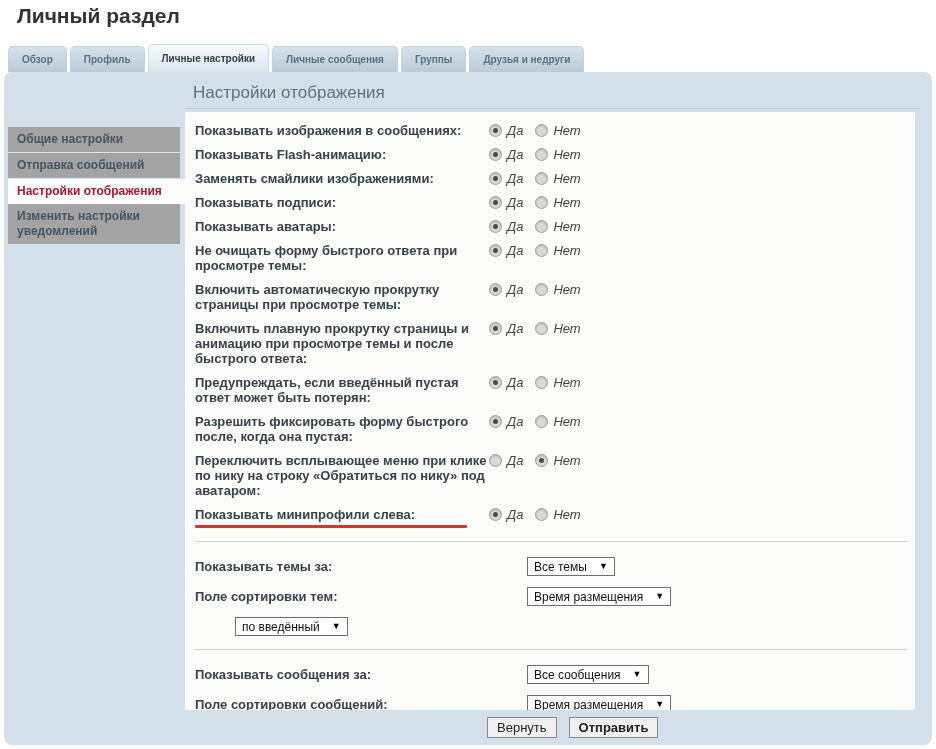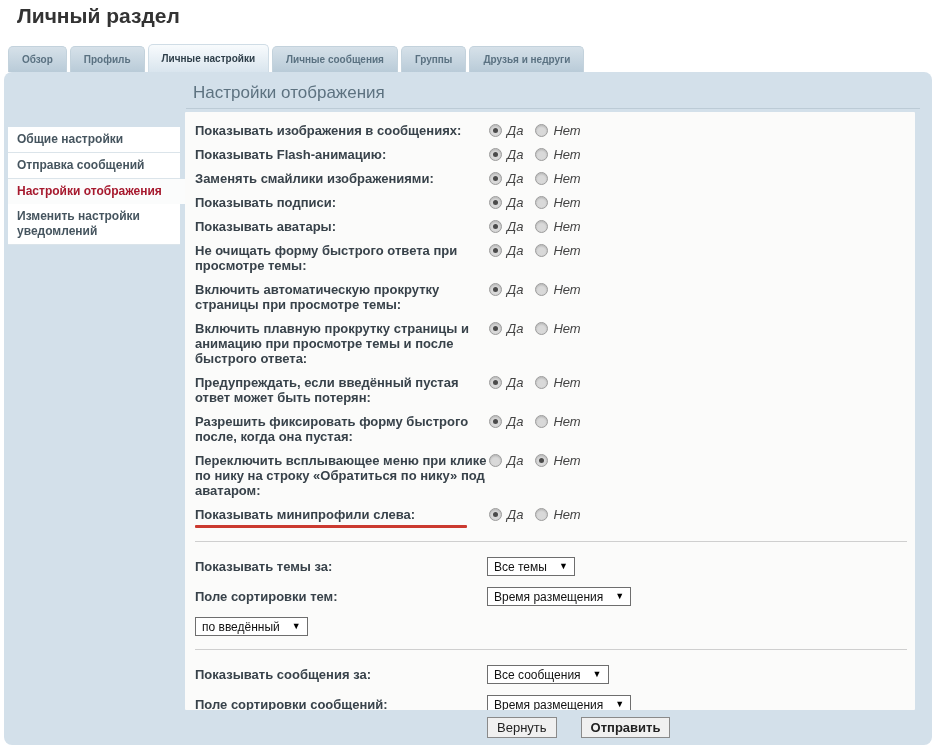--- a/index.html
+++ b/index.html
@@ -14,21 +14,21 @@
   .tab { height:26px; line-height:25px; padding:0 13px; font-size:10px; font-weight:bold;
          color:#5a7181; background:linear-gradient(#d6e1e9,#b9cbd8);
          border:1px solid #c3d2dc; border-bottom:none; border-radius:5px 5px 0 0; white-space:nowrap; cursor:pointer; }
   .tab.active { height:28px; line-height:27px; color:#2e3e49; background:linear-gradient(#f8fbfd,#d9e5ee); border-color:#d0dde6; }
 
   
   .content { position:absolute; left:4px; top:72px; width:928px; height:673px; background:#d3e0ea; border-radius:8px; }
 
   
   .sidebar { position:absolute; left:4px; top:55px; width:172px; }
-  .sidebar-item { background:#ffffff; color:#46555f; font-size:12px; font-weight:bold; line-height:15px;
+  .sidebar-item { background:#a3a3a3; color:#46555f; font-size:12px; font-weight:bold; line-height:15px;
                   padding:5px 9px; border-bottom:1px solid #dbe4ea; cursor:pointer; }
   .sidebar-item.active { background:#fbfcfc; color:#a6192e; margin-right:-7px; border-bottom:none; }
 
   
   .main-heading { position:absolute; left:189px; top:11px; font-size:17px; font-weight:normal; color:#5d7280; }
   .heading-line { position:absolute; left:182px; right:12px; top:36px; height:1px; background:#bccbd6; }
 
   
   .panel { position:absolute; left:181px; top:40px; width:730px; height:598px; background:#fbfbfa;
            border-radius:1px; padding:11px 8px 8px 10px; overflow:hidden; }
@@ -43,26 +43,26 @@
            box-shadow:inset 0 1px 2px rgba(0,0,0,.18); position:relative; margin-right:5px; cursor:pointer; flex:none; }
   .radio.checked::after { content:""; position:absolute; left:3px; top:3px; width:5px; height:5px;
                           border-radius:50%; background:#4b4b4b; }
   .radio-text { font-size:13px; color:#444; margin-right:12px; line-height:15px;font-style:italic; }
 
   .divider { height:1px; background:#cfcfcf; margin:13px 0 15px 0; }
 
   .select-row { align-items:center; margin-bottom:11px; }
   .select { display:inline-flex; align-items:center; justify-content:space-between; gap:12px; min-width:84px;
             height:19px; border:1px solid #6e6e6e; background:#fff; padding:0 6px; font-size:12px; color:#111;
-            cursor:pointer; }
+            cursor:pointer;margin-left:40px; }
   .select-value { white-space:nowrap; }
   .select-arrow { font-size:9px; color:#000; line-height:1; }
 
   
-  .buttons { position:absolute; left:483px; top:645px; display:flex; gap:24px;justify-content:center; }
+  .buttons { position:absolute; left:483px; top:645px; display:flex; gap:12px;justify-content:center; }
   .btn { font-family:"Liberation Sans", sans-serif; font-size:13px; color:#222; background:#f0f0f0;
          border:1px solid #8a8a8a; padding:2px 9px; cursor:pointer; }
   .btn-submit { font-weight:bold; }
 </style>
 </head>
 <body>
 
 <div class="page">
 
   <div class="page-title">Личный раздел</div>

